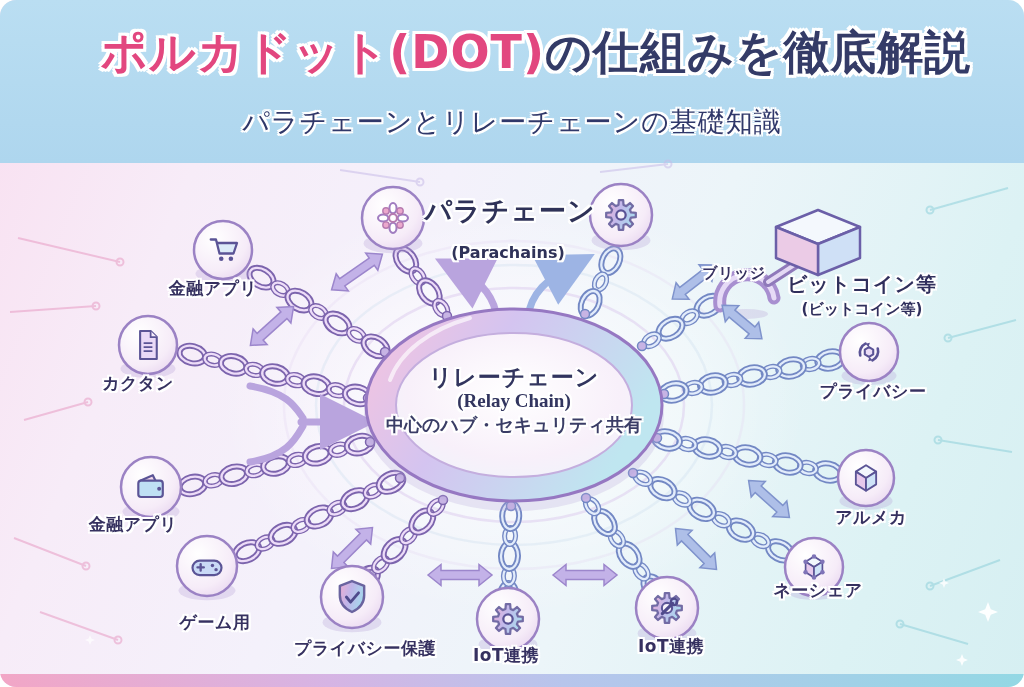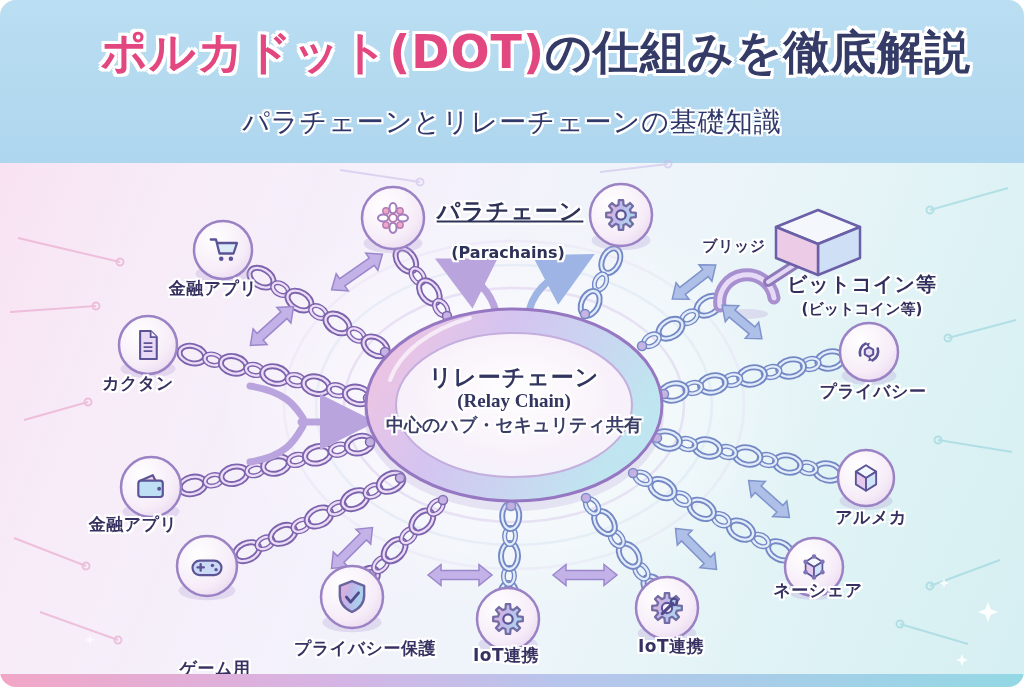--- a/index.html
+++ b/index.html
@@ -18,23 +18,23 @@
   #subtitle{position:absolute;top:104px;left:0;width:100%;text-align:center;font-weight:normal;
     font-size:27px;color:#30386a;letter-spacing:1px;}
   #art{position:absolute;top:0;left:0;z-index:2;pointer-events:none;}
   #labels{position:absolute;top:0;left:0;width:100%;height:100%;z-index:3;pointer-events:none;}
   .lbl{position:absolute;transform:translate(-50%,-50%);font-weight:bold;color:#363160;
     white-space:nowrap;text-align:center;}
   .node-lbl{font-size:17px;letter-spacing:.5px;}
   #c-title{font-size:23px;color:#32355f;letter-spacing:1px;}
   #c-sub{font-size:19px;color:#32355f;font-family:Liberation Serif, serif;}
   #c-cap{font-size:18px;color:#3a3d66;}
-  #p-title{font-size:23px;color:#2f3258;letter-spacing:1px;text-decoration:underline;}
+  #p-title{font-size:27px;color:#2f3258;letter-spacing:1px;}
   #p-sub{font-size:16px;color:#2f3258;}
-  #bridge-lbl{font-size:15px;}
+  #bridge-lbl{font-size:15px;margin-top:27px;}
   #ext-title{font-size:20px;color:#302f5c;letter-spacing:1px;}
   #ext-sub{font-size:15px;color:#302f5c;}
   #bottombar{position:absolute;left:0;bottom:0;width:100%;height:13px;z-index:4;
     background:linear-gradient(90deg,#f2a6c6 0%,#d6b4e4 32%,#b7c5ec 55%,#93d8e4 100%);}
 </style>
 </head>
 <body>
 
 <div id="card">
   <div id="band">
@@ -487,21 +487,21 @@
     <div class="lbl ol2" id="c-sub" style="left:514px;top:401px;">(Relay Chain)</div>
     <div class="lbl ol2" id="c-cap" style="left:514px;top:425px;">中心のハブ・セキュリティ共有</div>
     <div class="lbl ol2" id="p-title" style="left:510px;top:211px;">パラチェーン</div>
     <div class="lbl ol2" id="p-sub" style="left:508px;top:236px;margin-top:16px;">(Parachains)</div>
     <div class="lbl ol2 node-lbl" id="bridge-lbl" style="left:734px;top:246px;">ブリッジ</div>
     <div class="lbl ol2" id="ext-title" style="left:862px;top:284px;">ビットコイン等</div>
     <div class="lbl ol2" id="ext-sub" style="left:862px;top:309px;">(ビットコイン等)</div>
   <div class="lbl ol2 node-lbl" style="left: 213px; top: 288px;">金融アプリ</div>
       <div class="lbl ol2 node-lbl" style="left: 138px; top: 383px;">カクタン</div>
       <div class="lbl ol2 node-lbl" style="left: 133px; top: 524px;">金融アプリ</div>
-      <div class="lbl ol2 node-lbl" style="left: 215px; top: 622px; margin-top: 46px;">ゲーム用</div>
+      <div class="lbl ol2 node-lbl" style="left: 215px; top: 622px;">ゲーム用</div>
       <div class="lbl ol2 node-lbl" style="left: 365px; top: 648px;">プライバシー保護</div>
       <div class="lbl ol2 node-lbl" style="left: 506px; top: 655px;">IoT連携</div>
       <div class="lbl ol2 node-lbl" style="left: 671px; top: 646px;">IoT連携</div>
       <div class="lbl ol2 node-lbl" style="left: 818px; top: 590px; font-family: Liberation Serif, serif;">ネーシェア</div>
       <div class="lbl ol2 node-lbl" style="left: 871px; top: 517px;">アルメカ</div>
       <div class="lbl ol2 node-lbl" style="left: 873px; top: 391px;">プライバシー</div>
     </div>
 
   <div id="bottombar"></div>
 </div>

